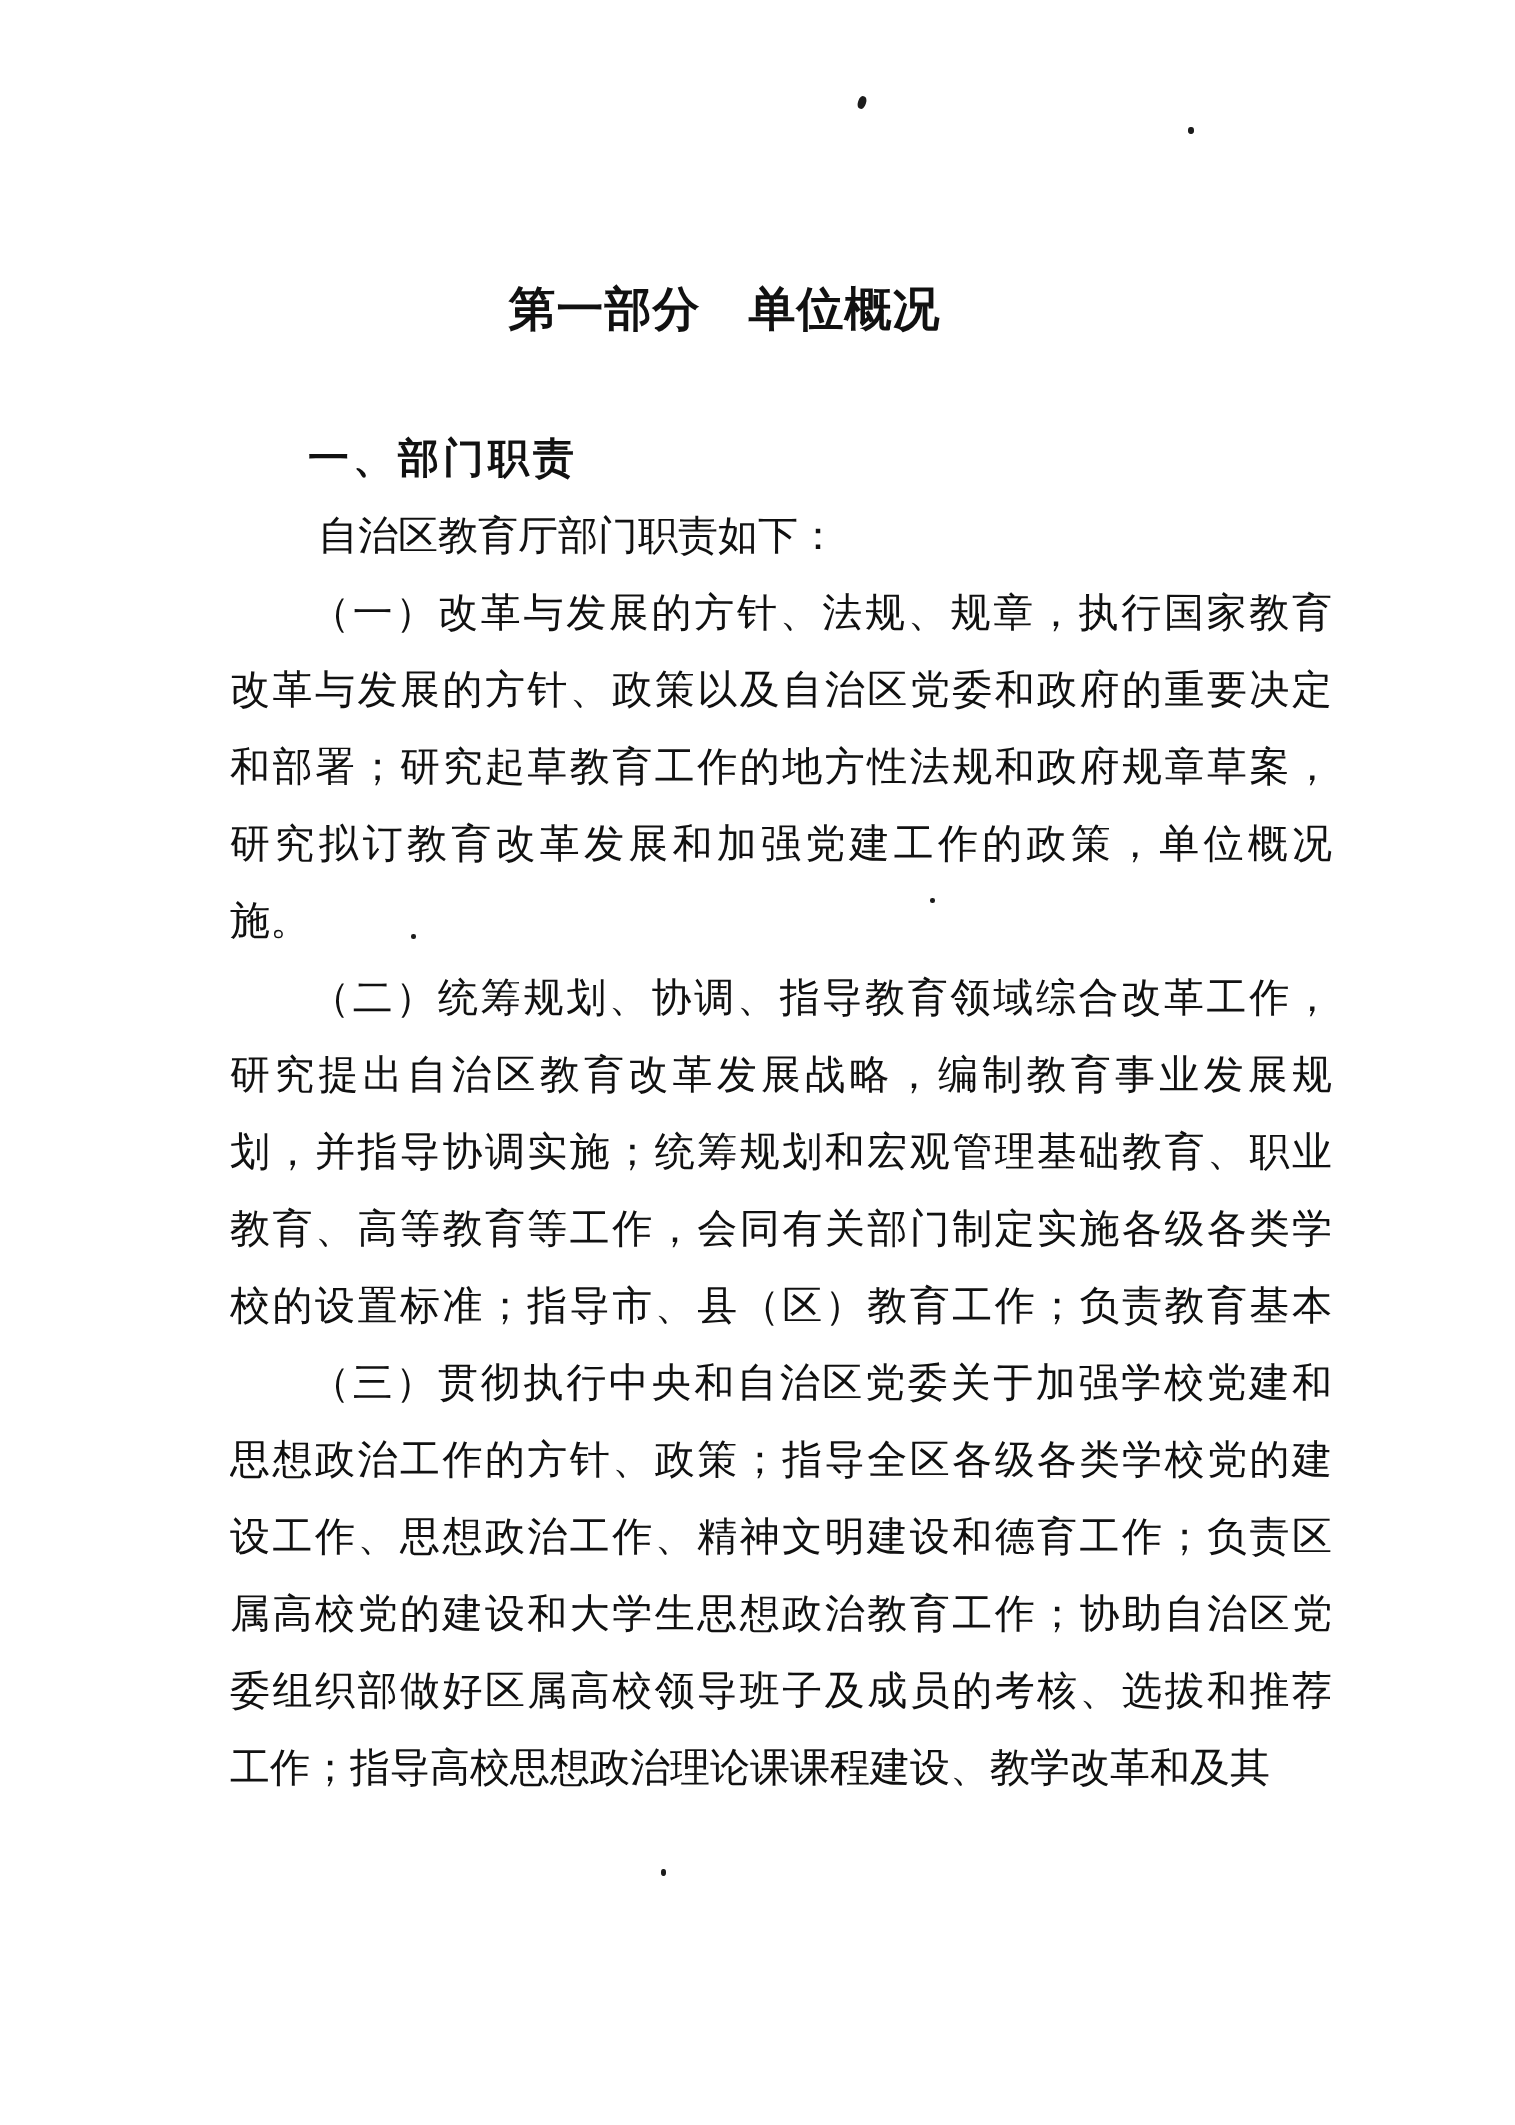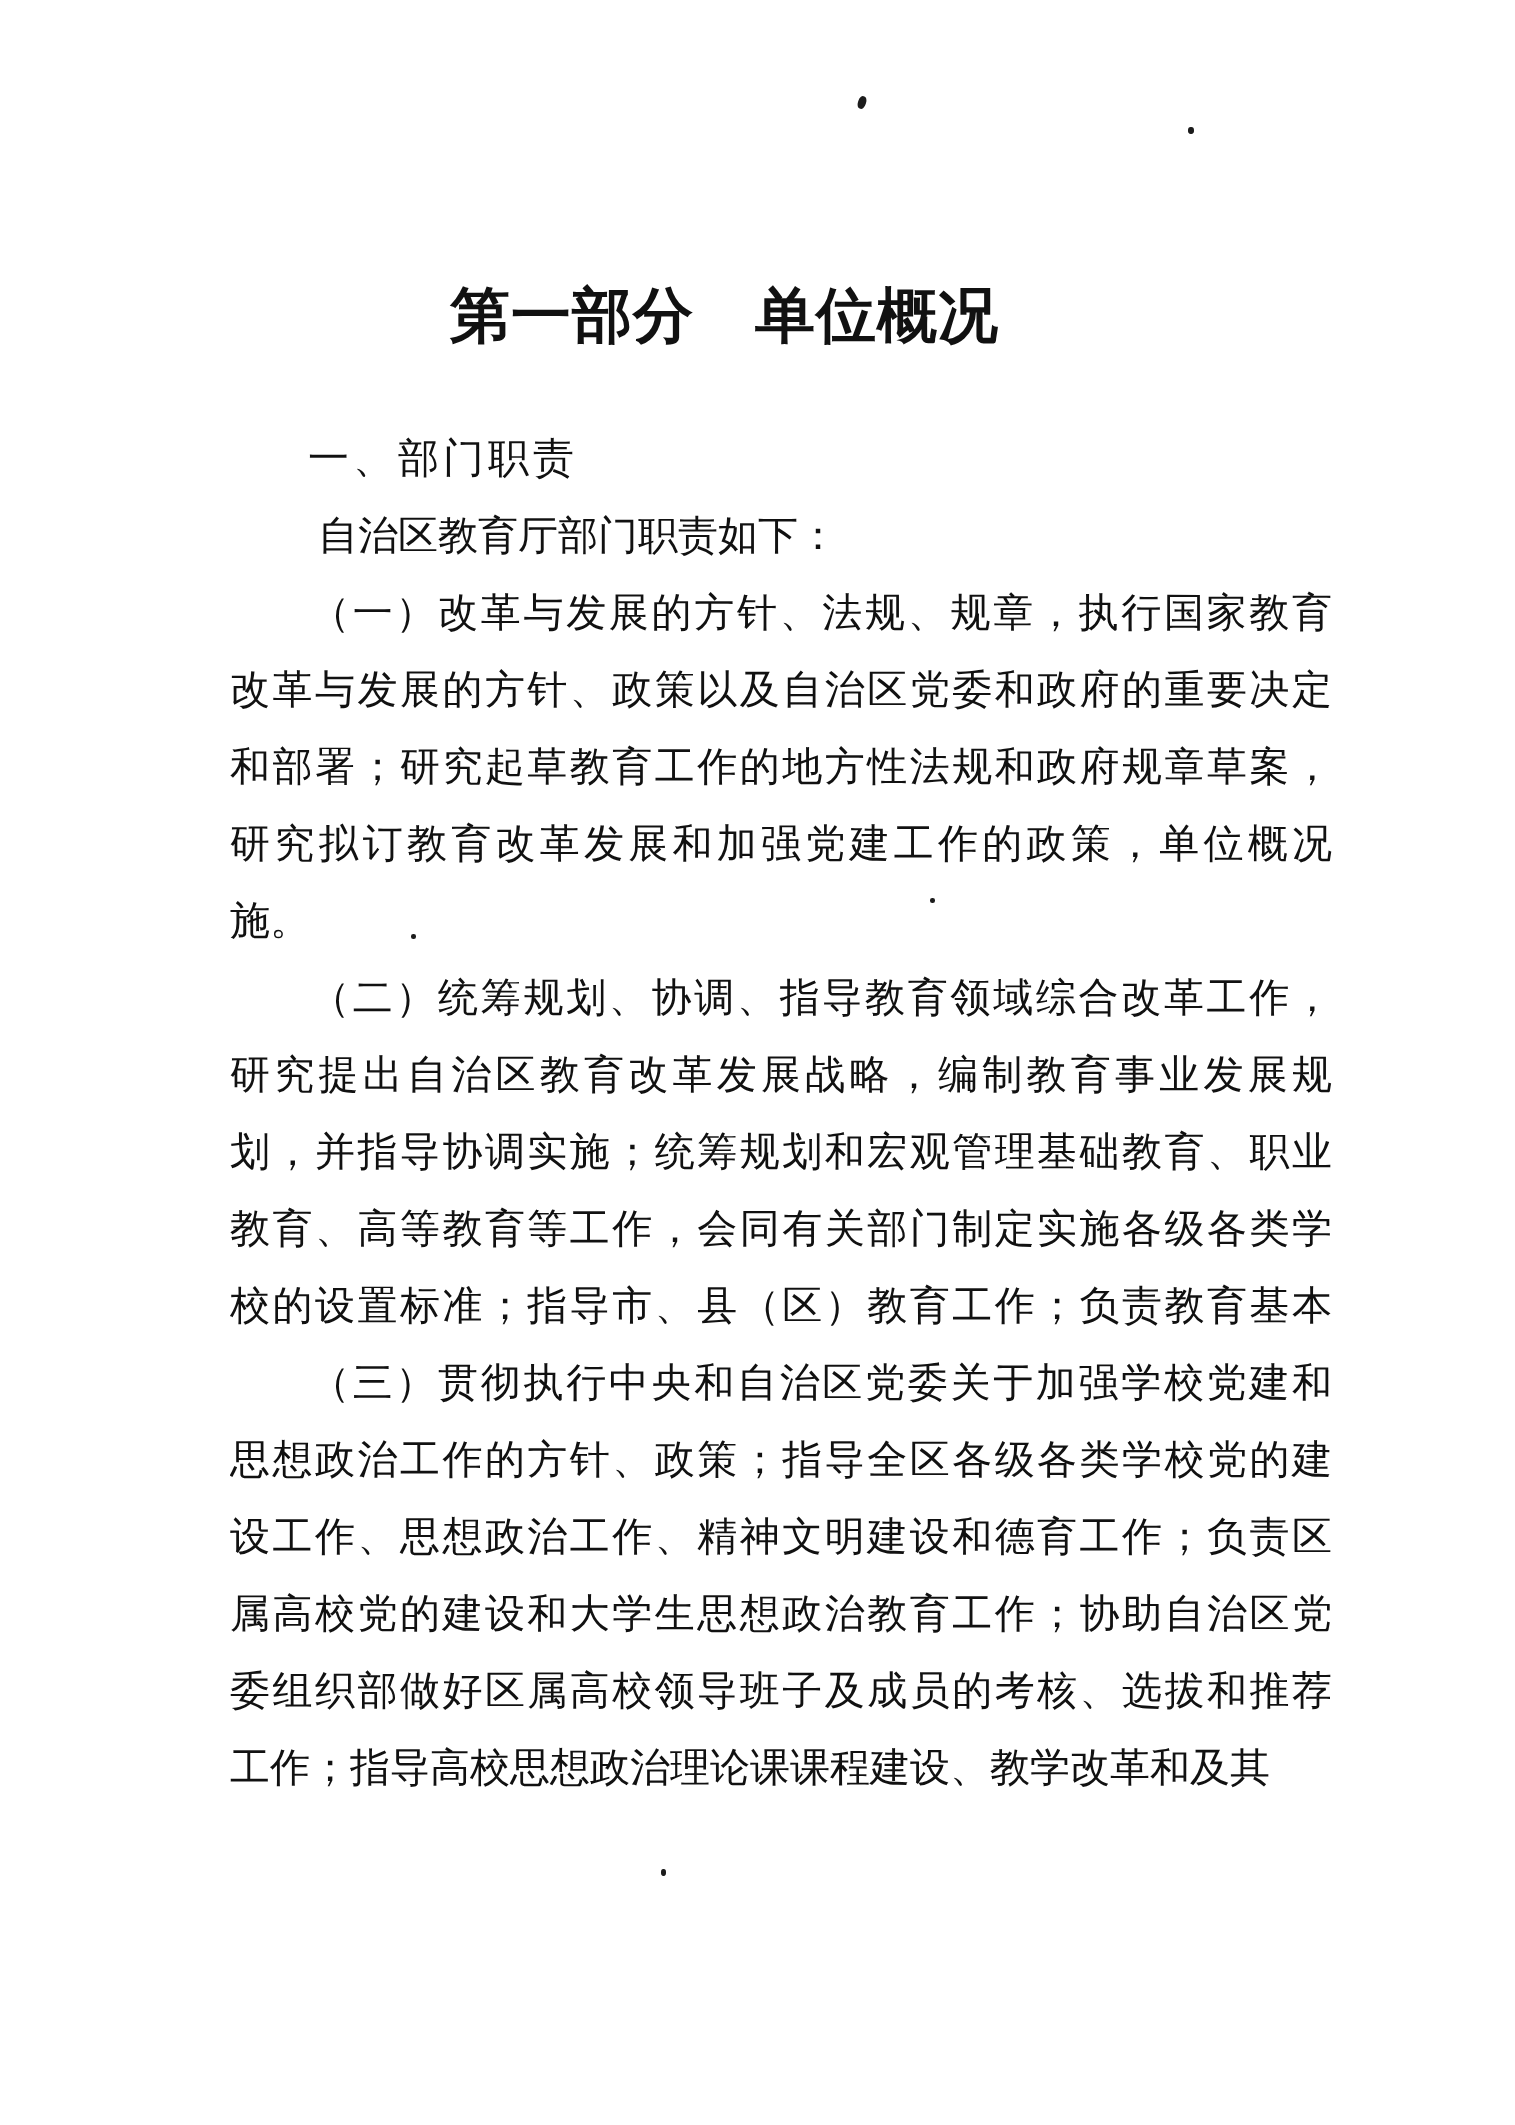--- a/index.html
+++ b/index.html
@@ -18,42 +18,42 @@
   }
   .doc-title {
     position: absolute;
     top: 283px;
     left: 0;
     width: 1449px;
     margin: 0;
     text-align: center;
     font-family: "Liberation Sans", sans-serif;
     font-weight: bold;
-    font-size: 60px;
+    font-size: 47px;
     line-height: 1.1;
     letter-spacing: 1px;
     white-space: pre;
   }
   .content {
     position: absolute;
     top: 420px;
     left: 230px;
     width: 1102px;
     font-size: 40px;
   }
   .line {
     height: 77px;
     line-height: 77px;
     text-align: justify;
     text-align-last: justify;
     overflow: hidden;
   }
   .heading {
     font-family: "Liberation Sans", sans-serif;
-    font-weight: normal;
+    font-weight: bold;
     font-size: 41px;
     letter-spacing: 4px;
     text-align: left;
     text-align-last: left;
     text-indent: 78px;
   }
   .intro {
     text-align: left;
     text-align-last: left;
     text-indent: 88px;

